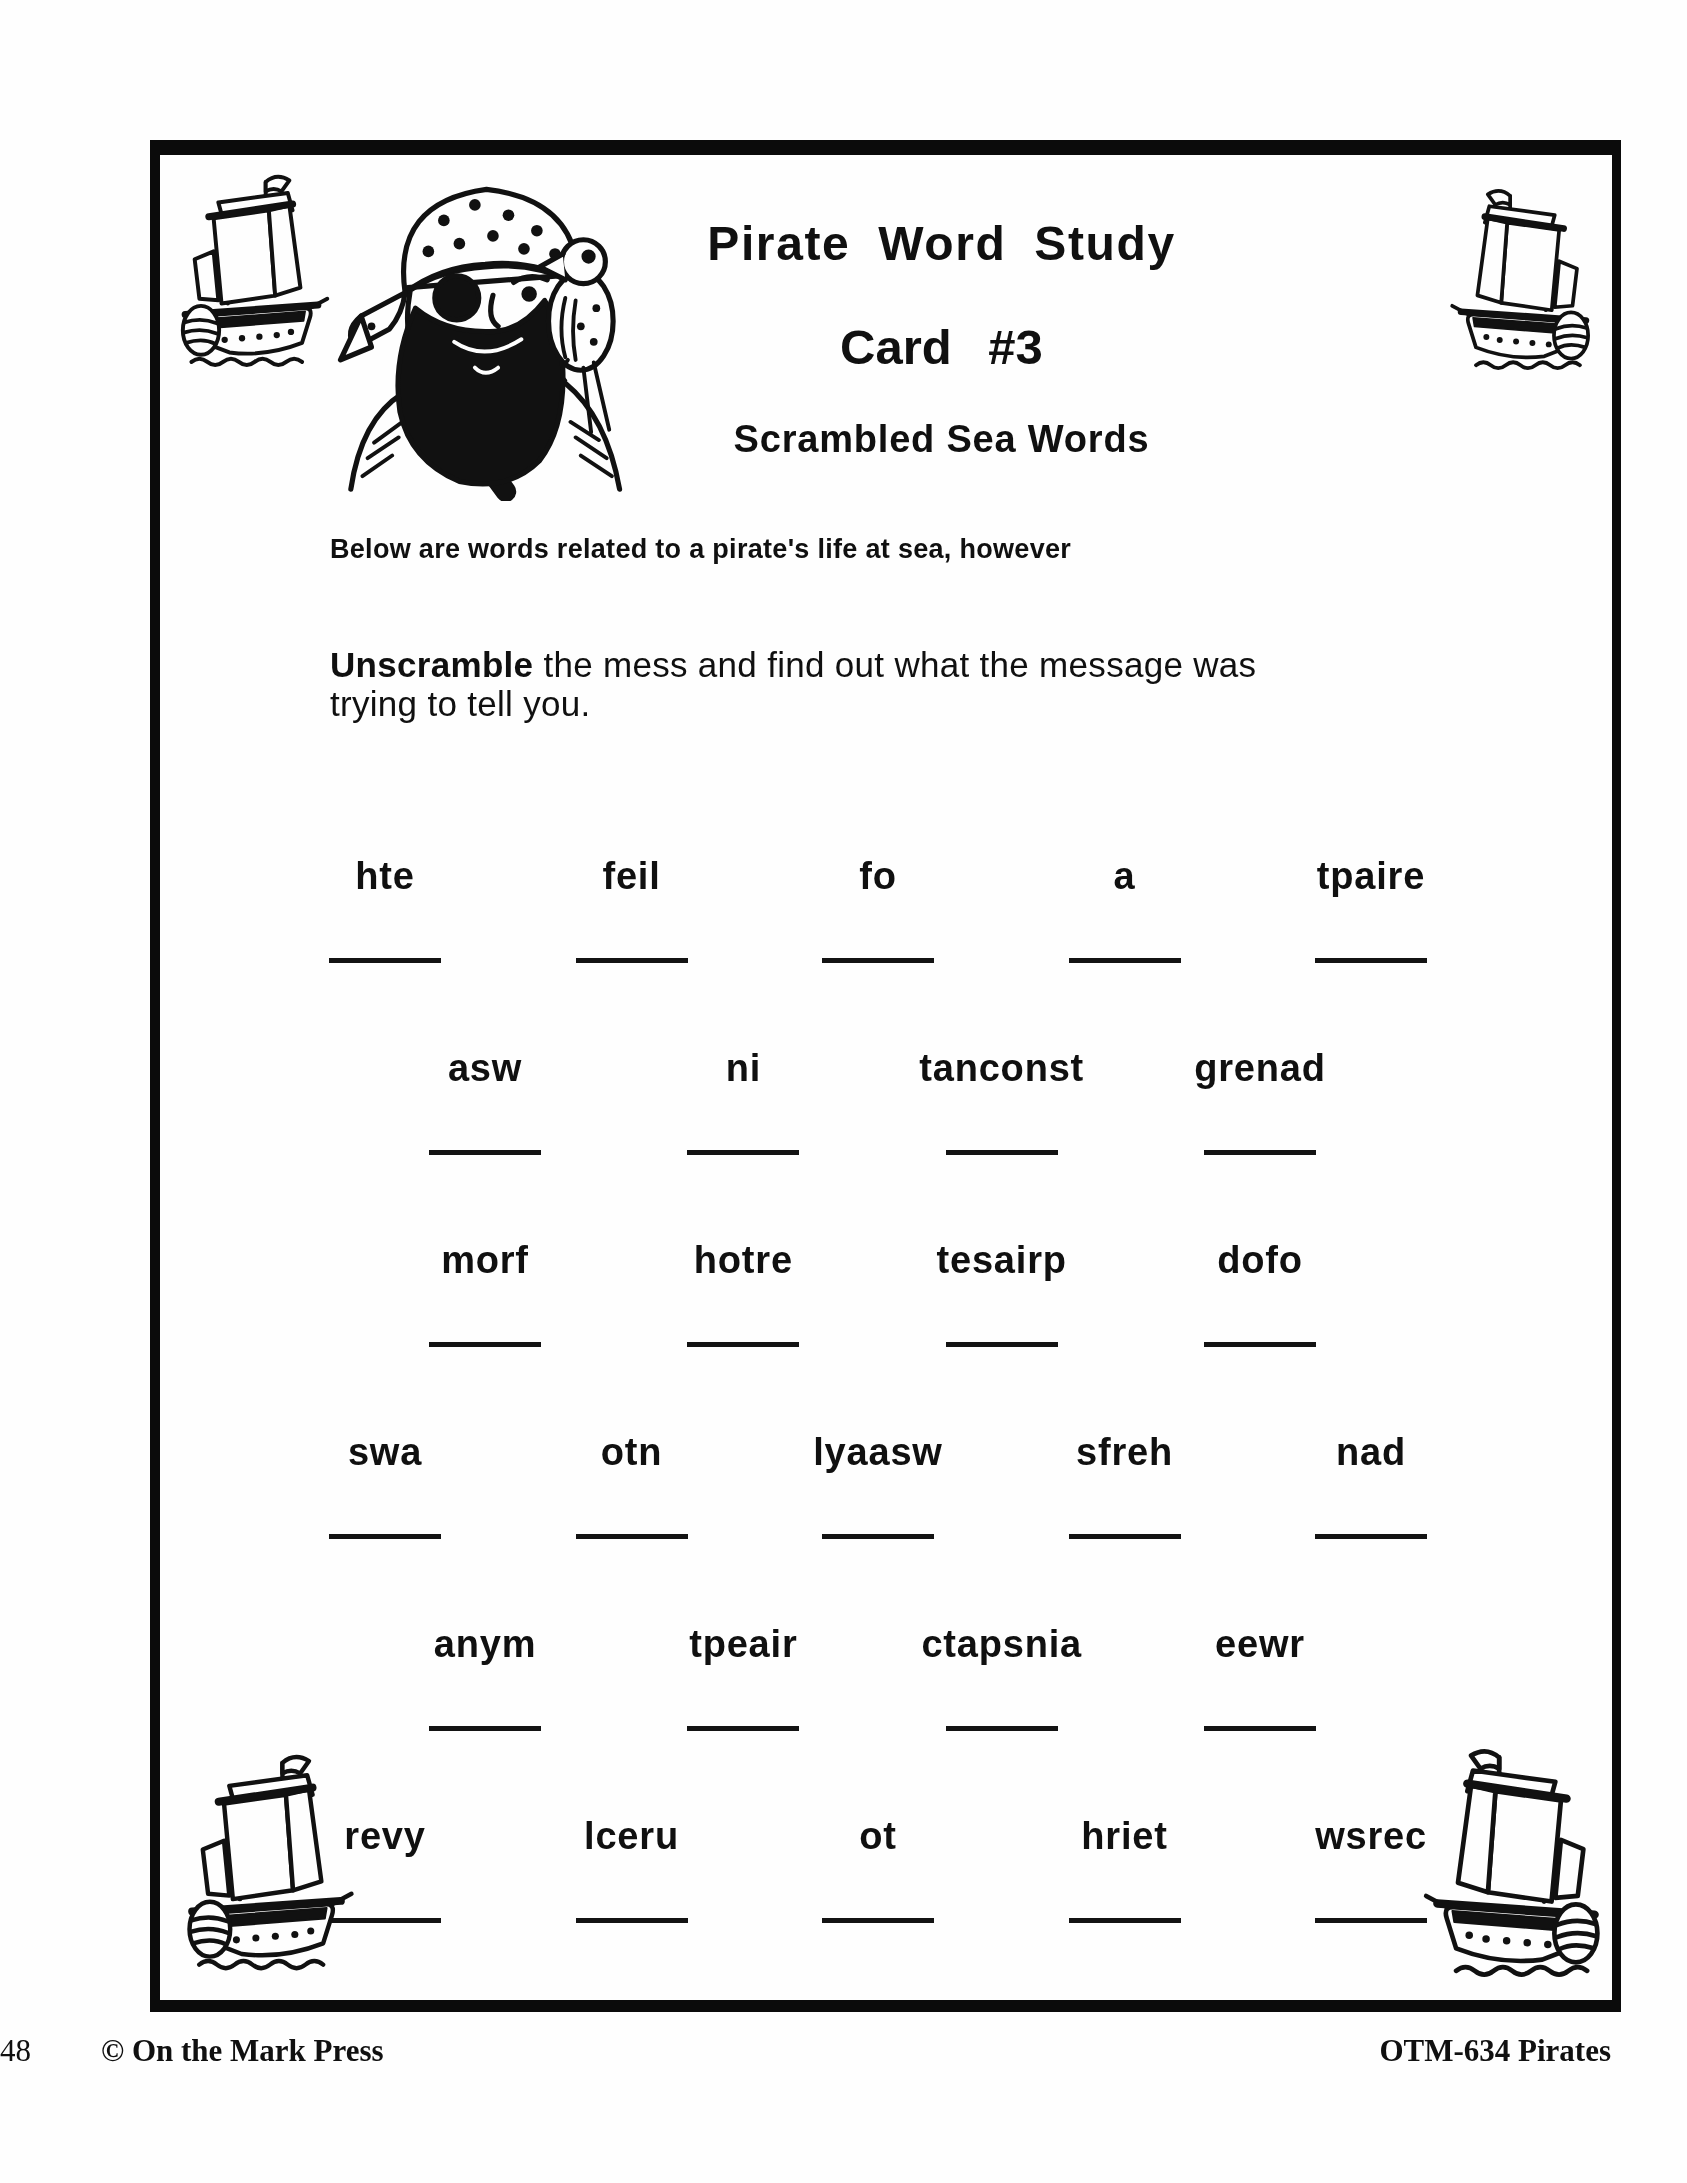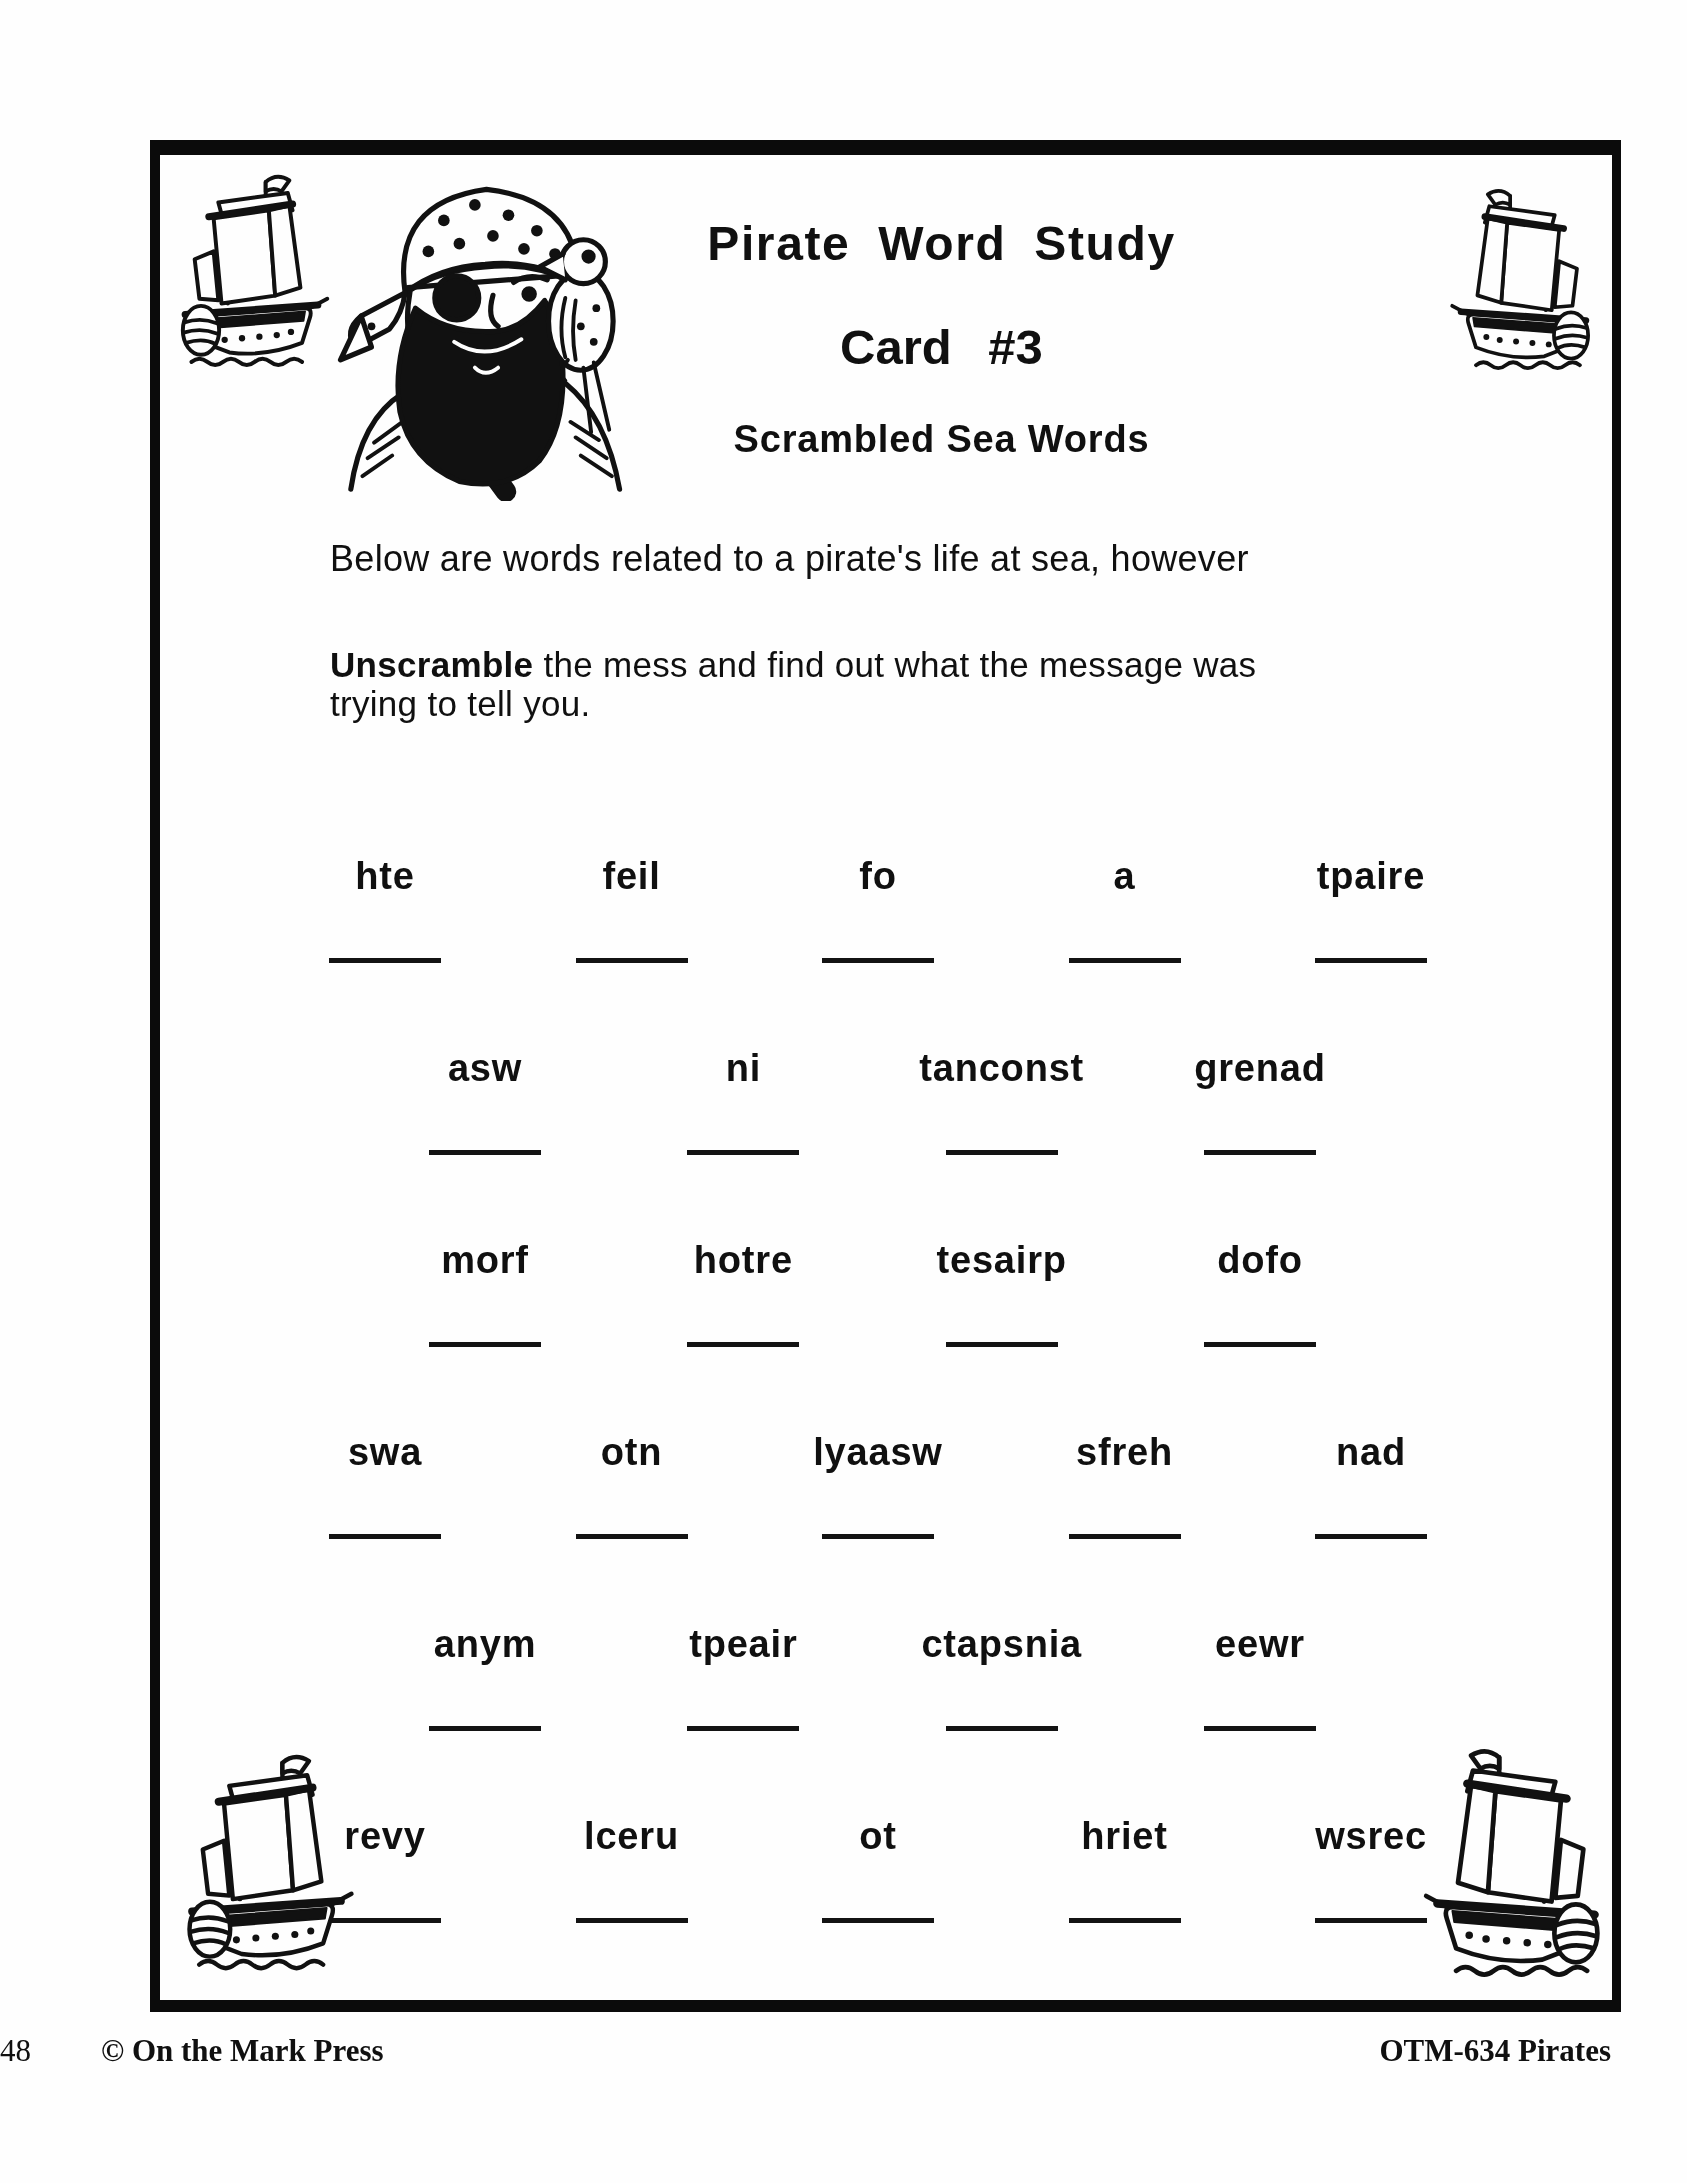--- a/index.html
+++ b/index.html
@@ -19,21 +19,21 @@
   .ship-tr{right:8.2px;top:23px;width:161px;height:208px;transform:scaleX(-1);}
   .ship-bl{left:18px;bottom:6.6px;width:177px;height:255px;}
   .ship-br{right:1.6px;bottom:3.3px;width:188px;height:262px;transform:scaleX(-1);}
   .pirate{left:165px;top:6.6px;width:323px;height:339px;}
 
   .titles{position:absolute;left:460px;top:64px;width:643px;text-align:center;}
   .title{margin:0;font-size:48px;font-weight:bold;letter-spacing:1.6px;word-spacing:13px;line-height:1.05;}
   .card{margin:54px 0 0 0;font-size:49px;font-weight:bold;word-spacing:23px;line-height:1;}
   .subtitle{margin:48px 0 0 0;font-size:38px;font-weight:bold;letter-spacing:0.8px;line-height:1;}
 
-  .intro{position:absolute;left:170px;top:348px;width:1071px;font-size:36px;line-height:39px;letter-spacing:0.3px;}
+  .intro{position:absolute;left:170px;top:348px;width:1071px;font-size:27px;line-height:39px;letter-spacing:0.3px;font-weight:bold;}
   .task{position:absolute;left:170px;top:455px;width:1071px;font-size:35px;line-height:39px;letter-spacing:0.3px;}
 
   .rows{position:absolute;left:0;right:0;top:616px;}
   .word-row{height:192px;display:flex;justify-content:space-between;align-items:flex-end;box-sizing:border-box;}
   .row-5{padding:0 166px 0 150px;}
   .row-4{padding:0 277px 0 250px;}
   .unit{width:150px;display:flex;flex-direction:column;align-items:center;}
   .word{font-size:38px;font-weight:bold;letter-spacing:0.8px;line-height:38px;white-space:nowrap;}
   .blank{width:112px;height:63px;border-bottom:5px solid #131313;}
 

